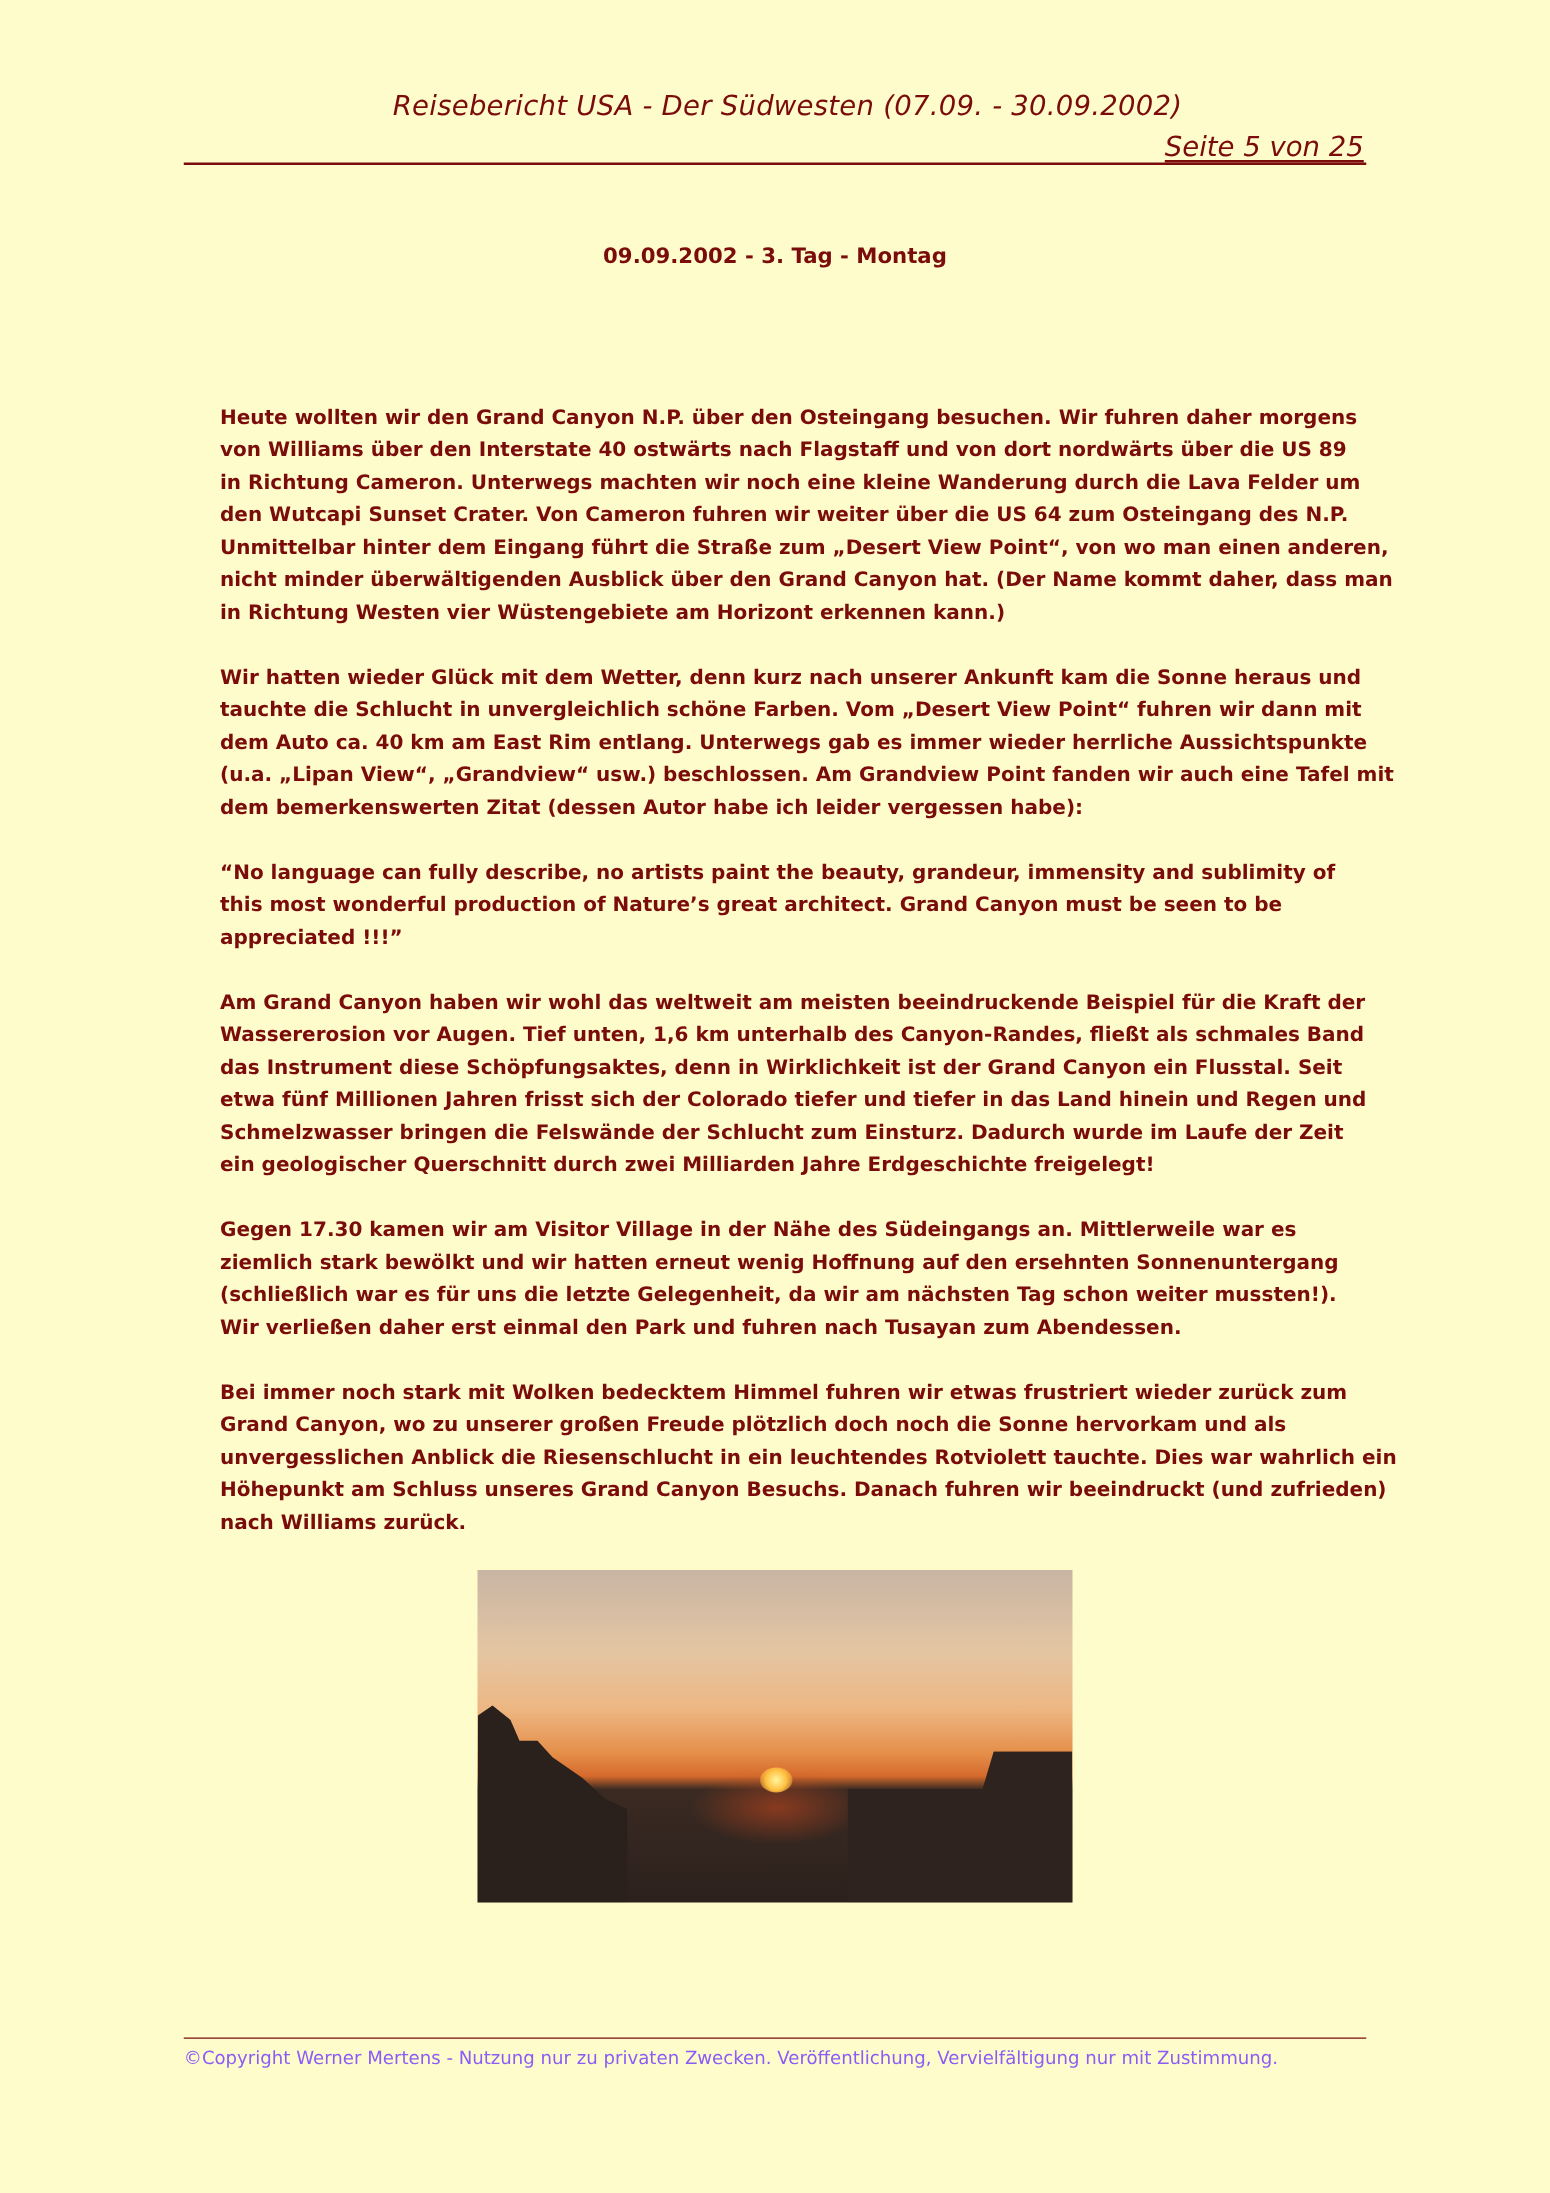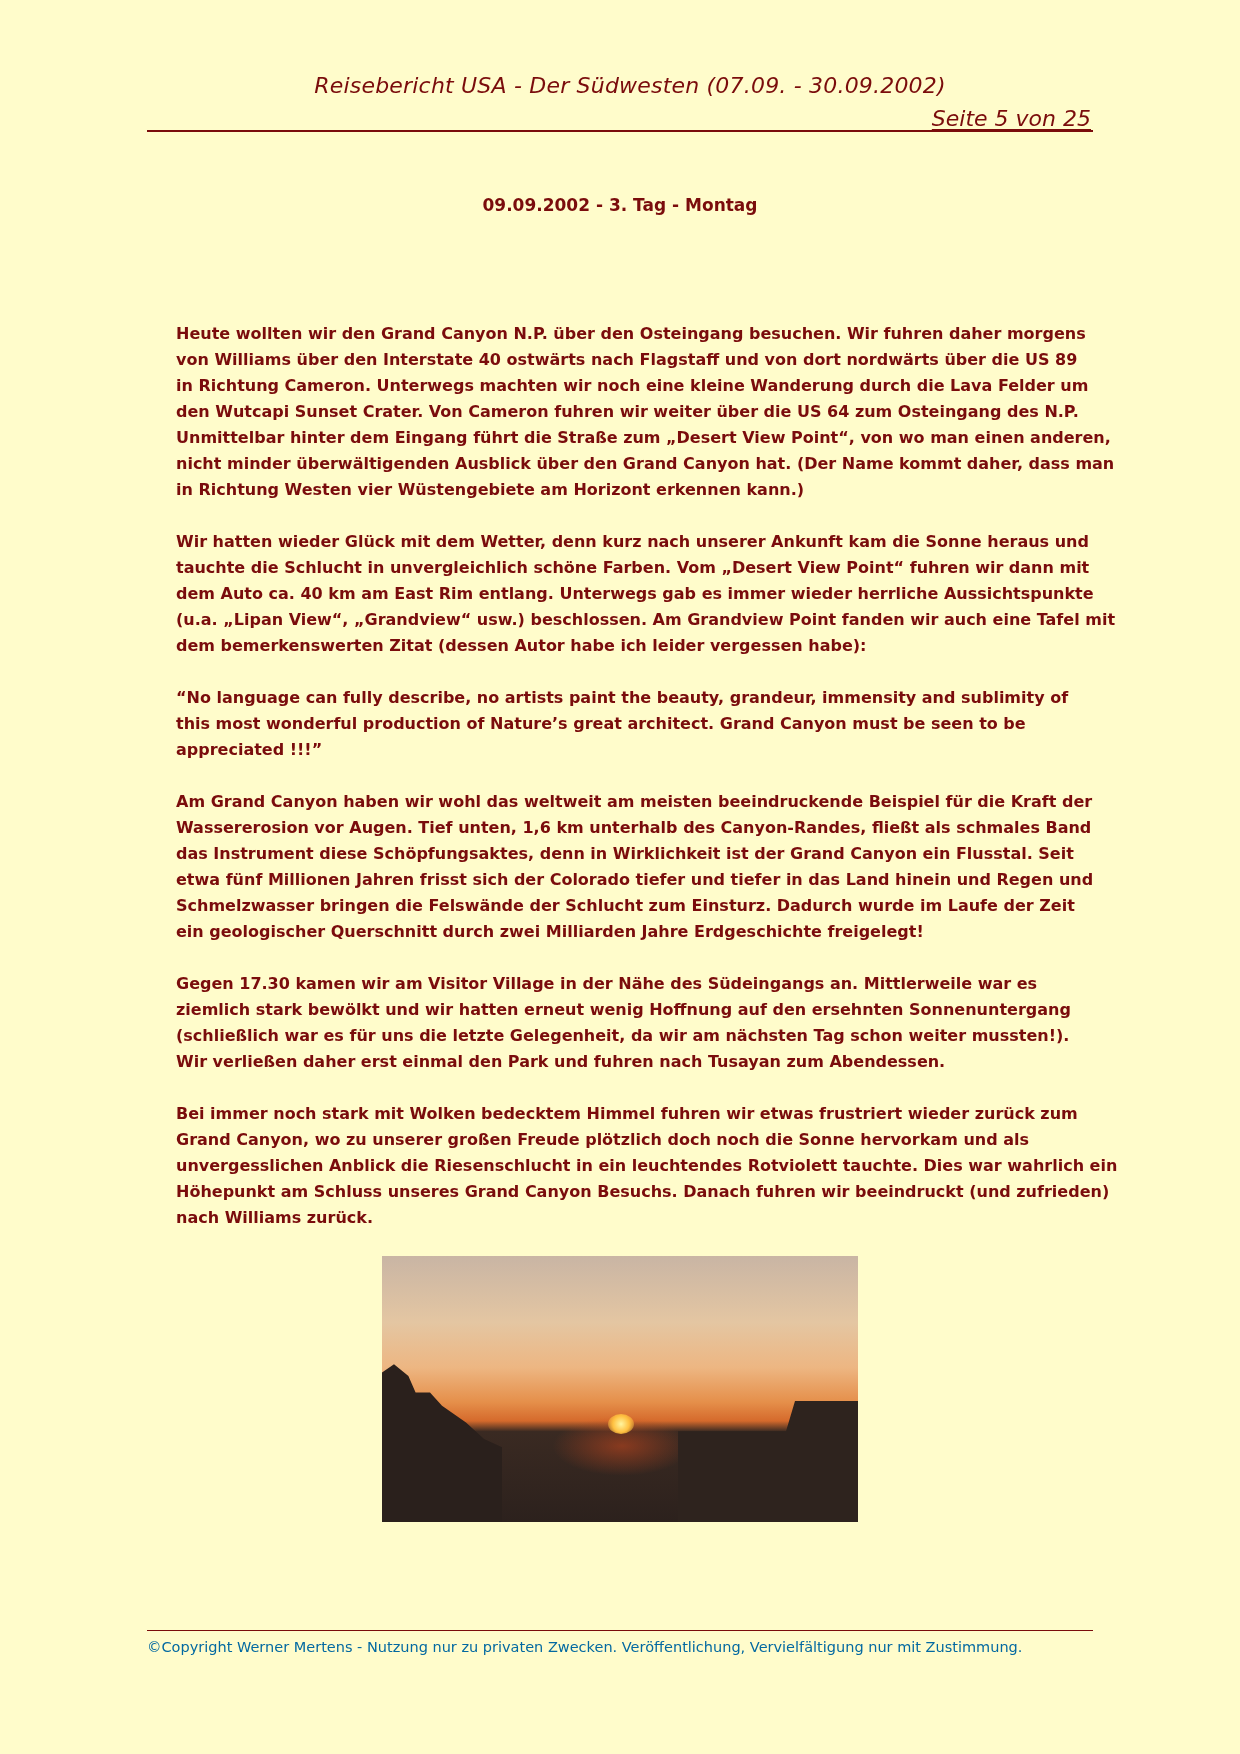--- a/index.html
+++ b/index.html
@@ -64,21 +64,21 @@
   }
   .photo .ridge {
     position: absolute; right: 0; top: 145px; width: 180px; height: 121px;
     background: #2e231e;
     clip-path: polygon(0 25%, 60% 25%, 65% 0, 100% 0, 100% 100%, 0 100%);
   }
   .footer {
     position: absolute; left: 147px; top: 1630px; width: 946px;
     border-top: 1px solid #7a0c0c;
     padding-top: 4px;
-    font-size: 14.5px; line-height: 25px; color: #0369a1;
+    font-size: 14.5px; line-height: 25px; color: #8b5cf6;
     font-family: "DejaVu Sans", sans-serif;
   }
 </style>
 </head>
 <body>
 
 <div class="header">
   <div class="header-title">Reisebericht USA - Der Südwesten (07.09.  - 30.09.2002)</div>
   <div class="header-row2">
     <span class="header-page">Seite 5 von 25</span>

